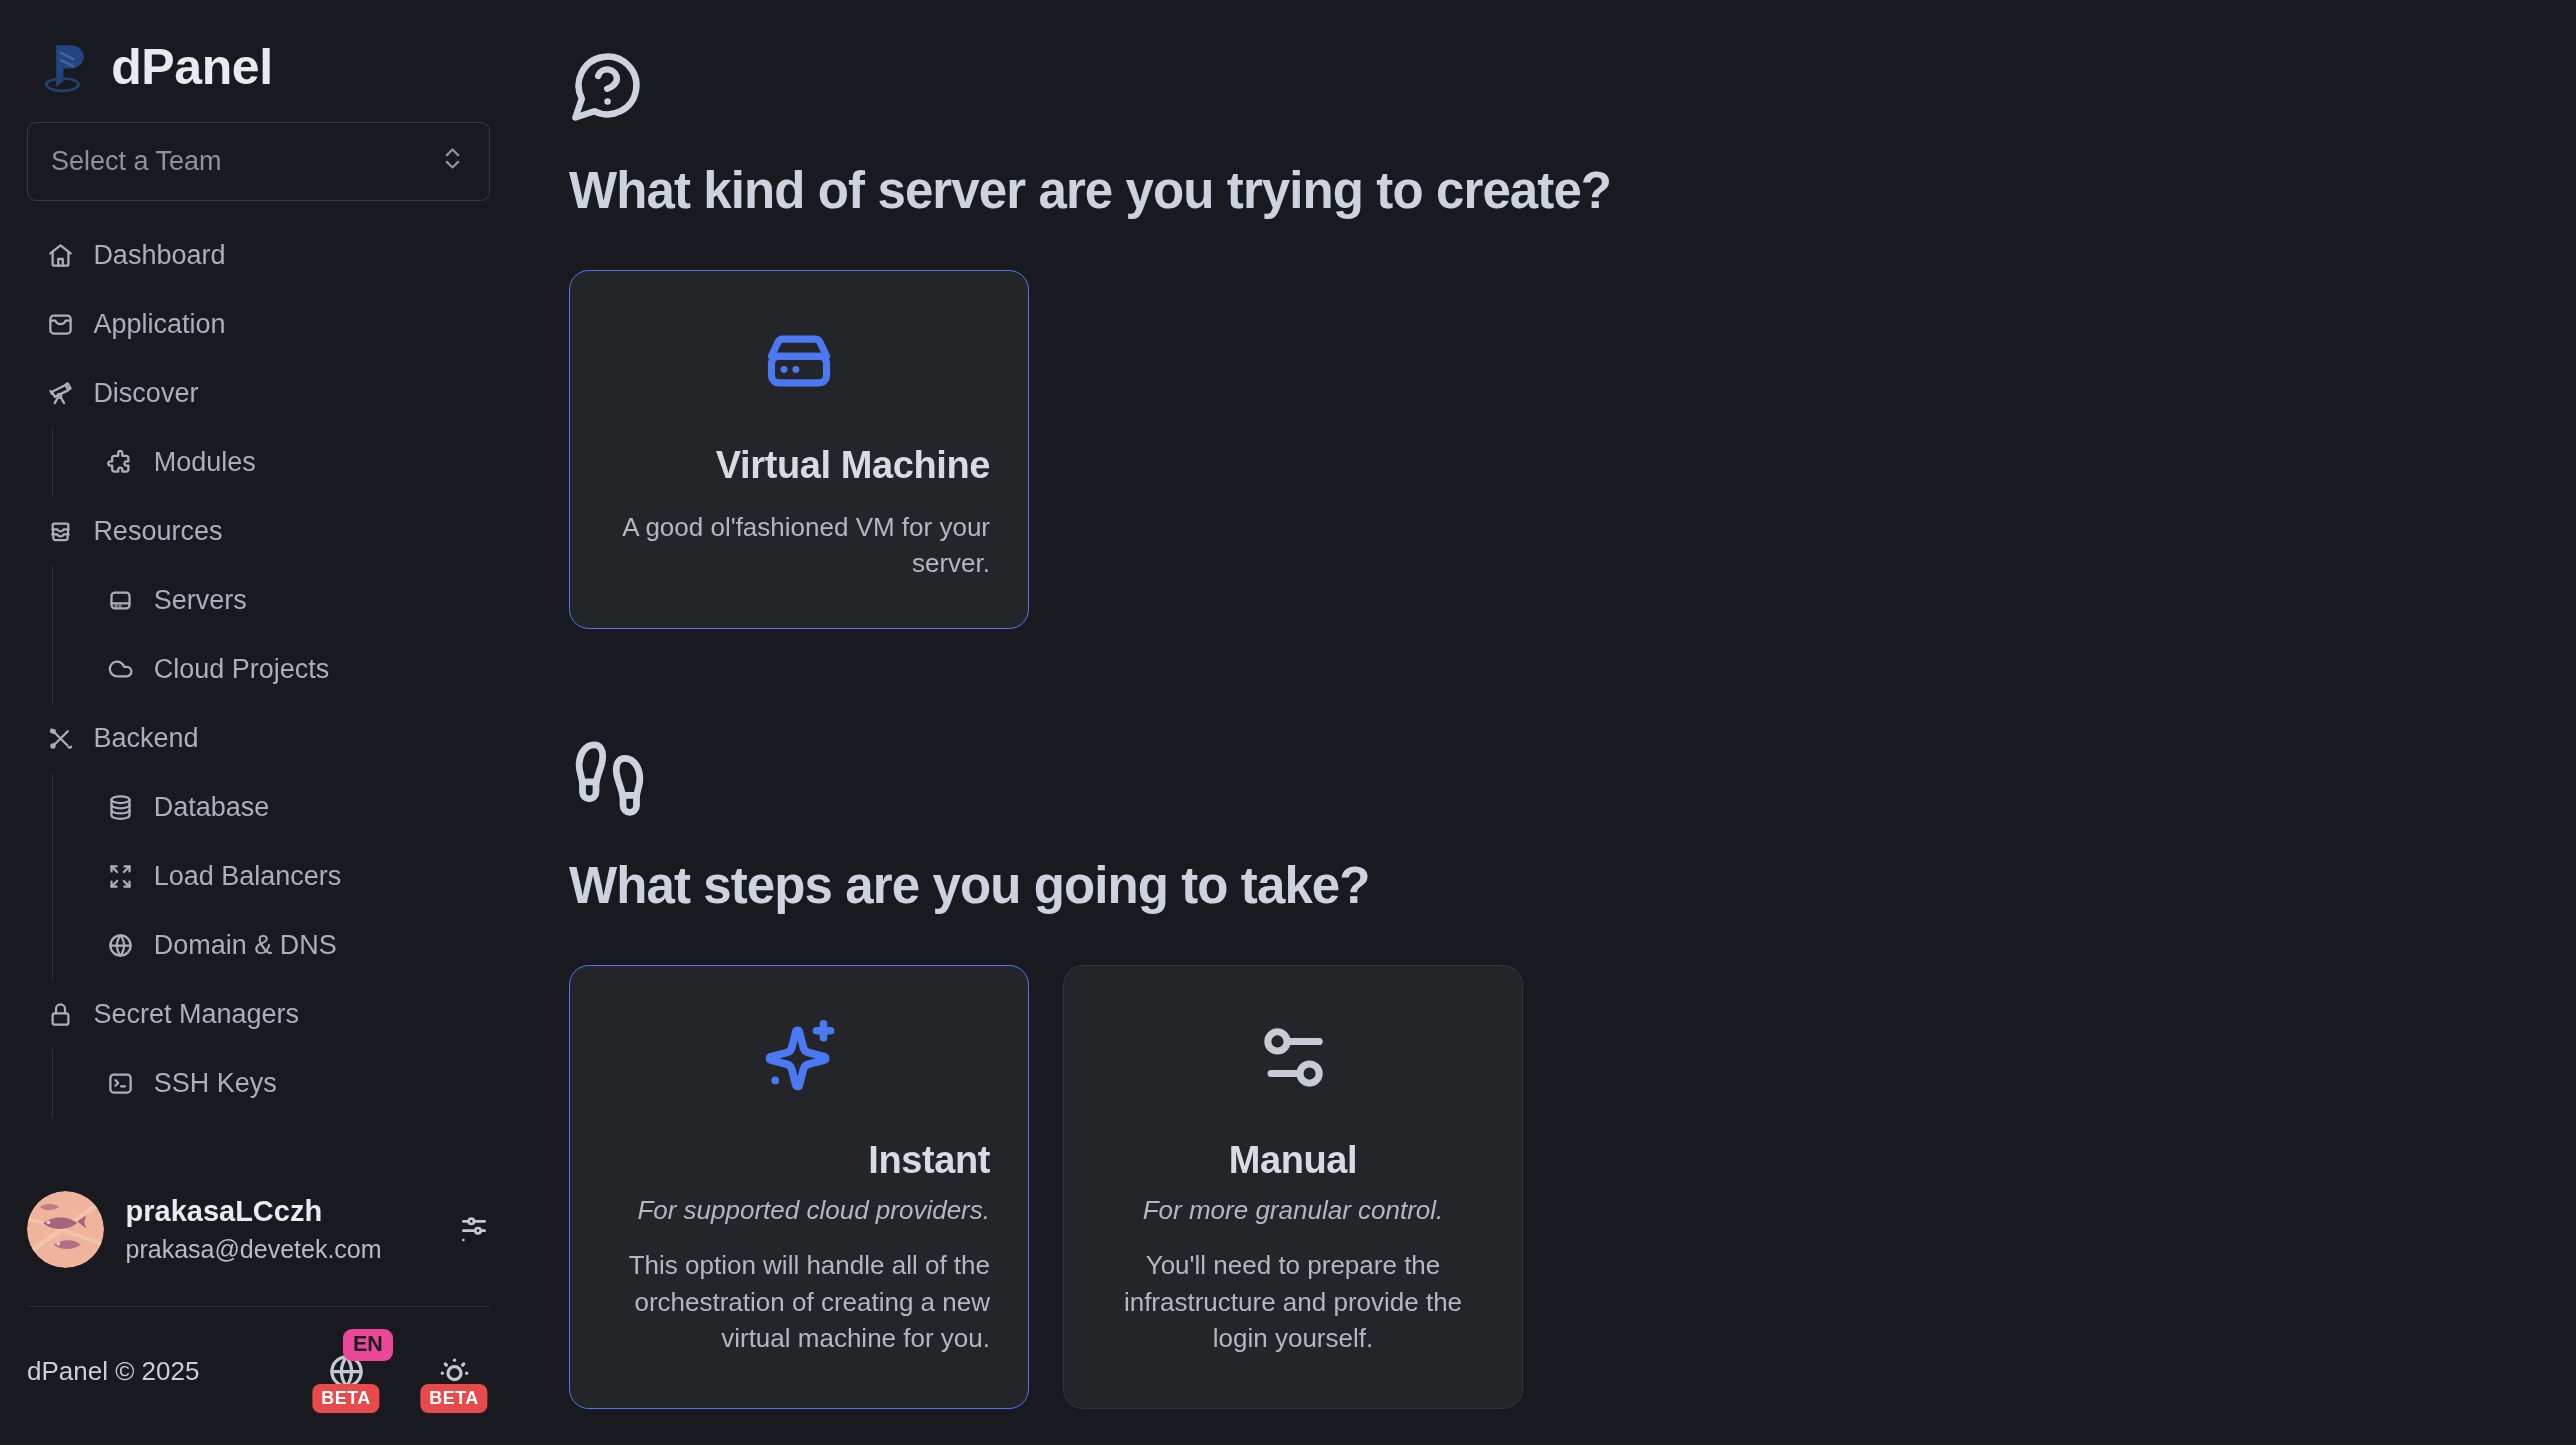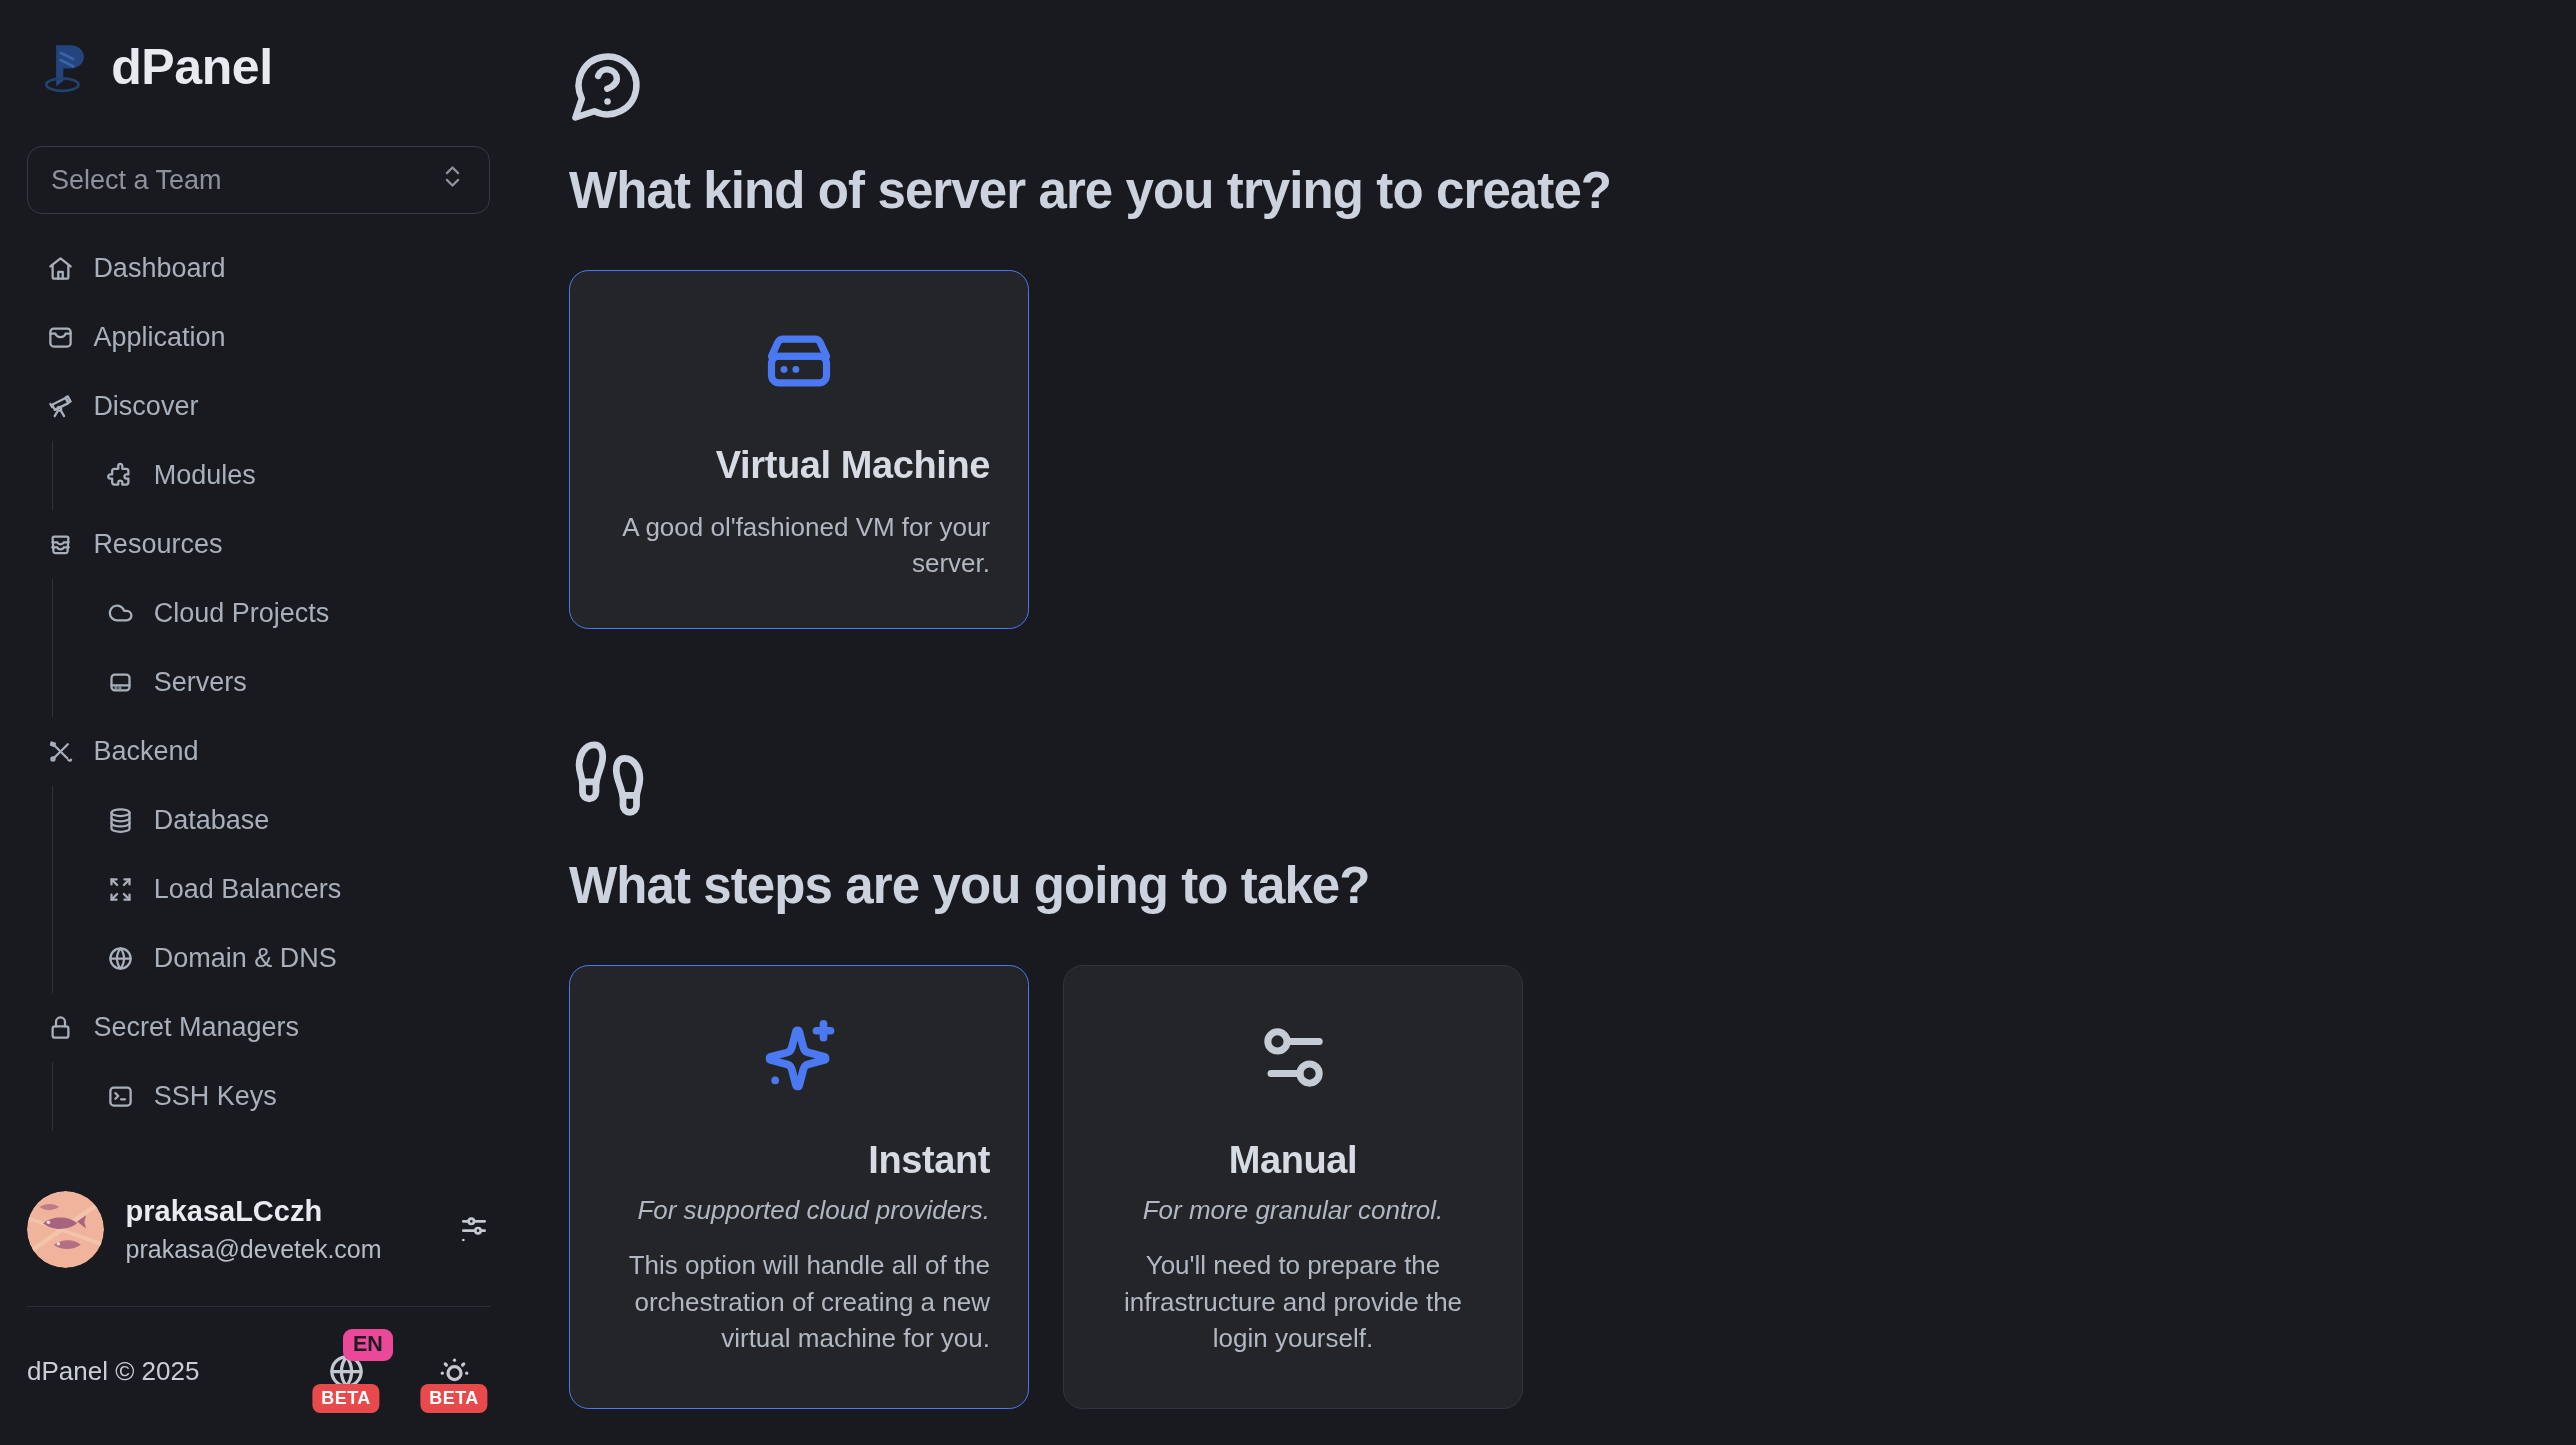--- a/index.html
+++ b/index.html
@@ -16,22 +16,22 @@
   .sidebar {
     width:517px; min-width:517px; height:100%;
     padding:38px 27px 36px 27px;
     display:flex; flex-direction:column;
   }
   .brand { display:flex; align-items:center; gap:19.7px; padding-left:12.5px; }
   .brand-logo { width:52px; height:57px; display:flex; align-items:center; justify-content:center; }
   .brand-name { font-size:50px; font-weight:700; color:#e8eaf0; letter-spacing:-0.4px; }
 
   .team-select {
-    margin-top:50px; height:68px; width:100%;
-    background:transparent; border:1.8px solid #363a42; border-radius:15px;
+    margin-top:26px; height:79px; width:100%;
+    background:transparent; border:1.8px solid #363a42; border-radius:9px;
     display:flex; align-items:center; justify-content:space-between;
     padding:0 23px; color:#8d939e; font-size:27px; cursor:pointer;
     font-family:inherit;
   }
 
   nav { margin-top:19.7px; }
   .nav-item {
     display:flex; align-items:center; gap:19.7px;
     height:69px; padding-left:19.7px;
     color:#a9b0bb; font-size:27px; cursor:pointer; border-radius:10.7px;
@@ -161,32 +161,32 @@
         <svg viewBox="0 0 24 24" fill="none" stroke="currentColor" stroke-width="2" stroke-linecap="round" stroke-linejoin="round">
             <path d="M5 6.5C5 5.7 5.7 5 6.5 5h11c.8 0 1.5.7 1.5 1.5L18.3 18c-.1 1-.8 1.7-1.8 1.7h-9c-1 0-1.7-.7-1.8-1.7z"></path>
             <path d="M4.8 10h4.4c.4 1.2 1.4 1.8 2.8 1.8s2.4-.6 2.8-1.8h4.4"></path>
             <path d="M4.6 14.5h4.6c.4 1.2 1.4 1.8 2.8 1.8s2.4-.6 2.8-1.8h4.6"></path>
           </svg>
         <span>Resources</span>
       </div>
       <div class="nav-group">
         <div class="nav-item">
           <svg viewBox="0 0 24 24" fill="none" stroke="currentColor" stroke-width="2" stroke-linecap="round" stroke-linejoin="round">
-              <path d="M17.5 18H9a6.5 6.5 0 1 1 6.23-8.36h2.27a4.18 4.18 0 1 1 0 8.36Z"></path>
-            </svg>
-          <span>Cloud Projects</span>
-        </div>
-        <div class="nav-item">
-          <svg viewBox="0 0 24 24" fill="none" stroke="currentColor" stroke-width="2" stroke-linecap="round" stroke-linejoin="round">
               <rect x="4" y="5" width="16" height="14" rx="3"></rect>
               <path d="M4 14.5h16"></path>
               <circle cx="8" cy="16.8" r="0.4" fill="currentColor"></circle>
               <circle cx="11.5" cy="16.8" r="0.4" fill="currentColor"></circle>
             </svg>
           <span>Servers</span>
+        </div>
+        <div class="nav-item">
+          <svg viewBox="0 0 24 24" fill="none" stroke="currentColor" stroke-width="2" stroke-linecap="round" stroke-linejoin="round">
+              <path d="M17.5 18H9a6.5 6.5 0 1 1 6.23-8.36h2.27a4.18 4.18 0 1 1 0 8.36Z"></path>
+            </svg>
+          <span>Cloud Projects</span>
         </div>
       </div>
 
       <div class="nav-item">
         <svg viewBox="0 0 24 24" fill="none" stroke="currentColor" stroke-width="2" stroke-linecap="round" stroke-linejoin="round">
             <path d="M5.5 5.5 18 18"></path>
             <path d="M18.5 5.5 6 18"></path>
             <path d="M4 4l3 1-1 2-2.5-1z"></path>
             <path d="M19 19.5c.8.8 2 .8 2.4-.2"></path>
             <circle cx="5.3" cy="18.7" r="1.4"></circle>

